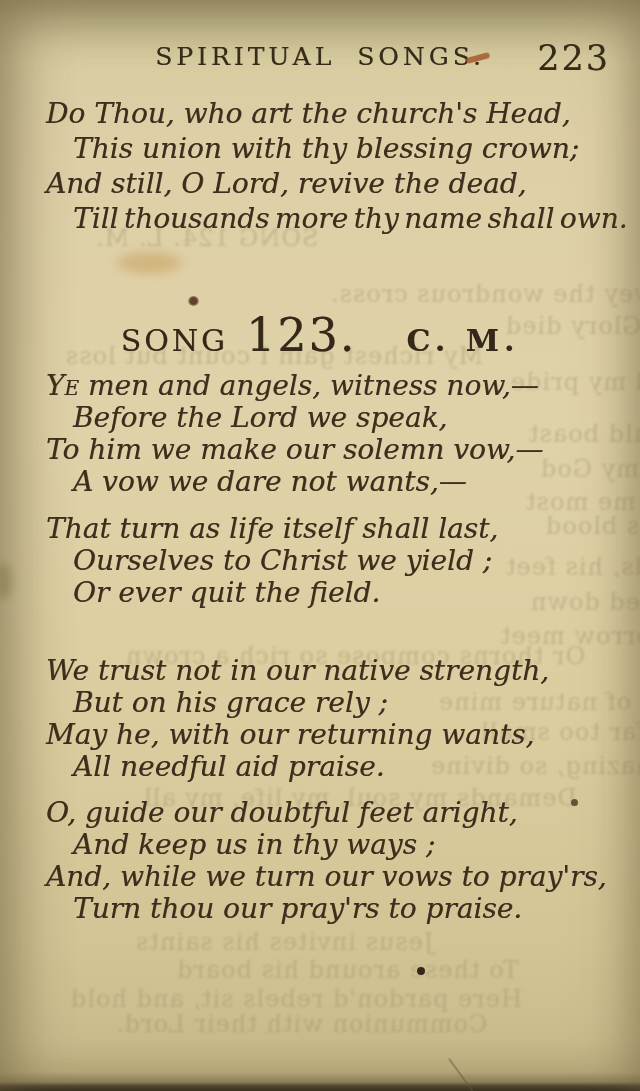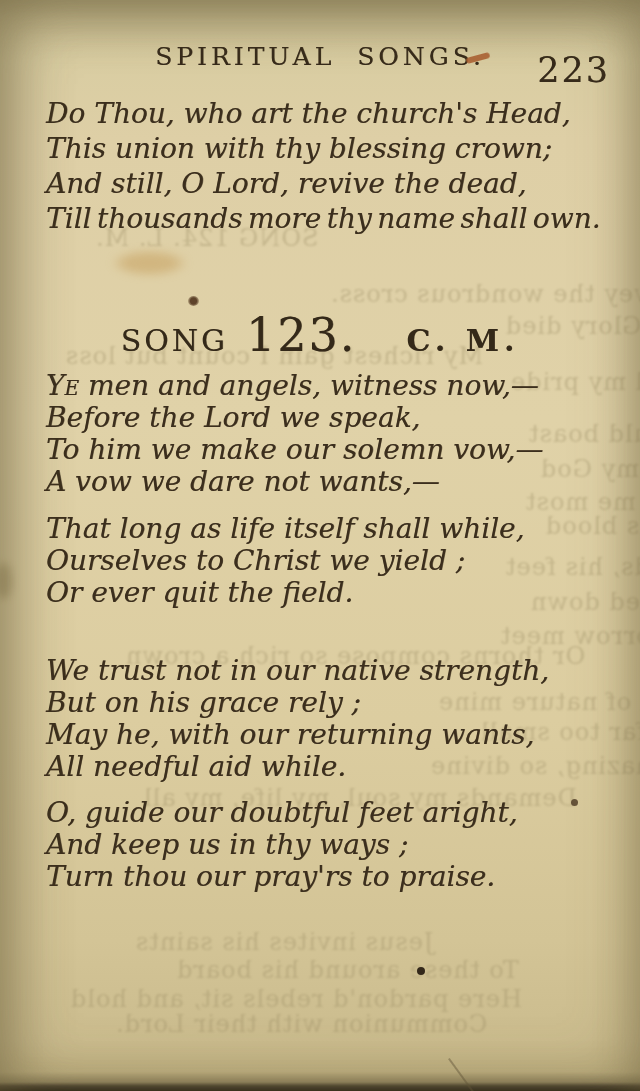--- a/index.html
+++ b/index.html
@@ -20,30 +20,30 @@
       #c4b586 1072px,#9a8d66 1082px,#4a4130 1086px,#221d12 1091px);}
   .vignette{position:absolute;inset:0;pointer-events:none;
     box-shadow:inset 0 0 70px rgba(104,90,56,.33),
                inset 26px 0 48px rgba(110,95,60,.26),
                inset -14px 0 36px rgba(115,100,65,.16),
                inset 0 26px 42px rgba(100,88,55,.28);}
   .ink{text-shadow:0.4px 0.3px 0.4px rgba(58,45,28,.55);}
 
   .running-header{position:absolute;top:42px;left:0;right:0;text-align:center;
     font-size:25px;letter-spacing:4px;word-spacing:10px;color:#372b1b;}
-  .page-number{position:absolute;top:38px;right:30px;font-size:35px;letter-spacing:2px;color:#372b1b;margin-top:12px;}
+  .page-number{position:absolute;top:38px;right:30px;font-size:35px;letter-spacing:2px;color:#372b1b;}
 
   .stanza{position:absolute;left:46px;right:6px;font-size:28px;line-height:32px;color:#3b2e1d;}
   .closing-stanza{top:96px;line-height:35px;}
   .stanza-1{top:370px;}
   .stanza-2{top:513px;}
   .stanza-3{top:655px;}
   .stanza-4{top:797px;}
   .vline{white-space:nowrap;font-style:italic;}
-  .vline.indent{}
+  .vline.indent{margin-left:27px;}
   .closing-stanza .vline:nth-child(4){word-spacing:-3.5px;}
   .lead-sc{font-variant:small-caps;}
 
   .song-heading{position:absolute;top:296px;left:0;right:0;display:flex;
     justify-content:center;align-items:baseline;color:#342919;}
   .h-song{font-size:30px;letter-spacing:3px;}
   .h-num{font-size:46px;letter-spacing:2px;margin:12px 24px 0 18px;}
   .h-meter{font-size:30px;letter-spacing:5px;margin-left:26px;font-weight:bold;}
 
   
@@ -114,33 +114,34 @@
     <span class="h-meter">C. M.</span>
   </div>
 
   <div class="stanza stanza-1 ink">
       <div class="vline"><span class="lead-sc">Ye</span> men and angels, witness now,—</div>
       <div class="vline indent">Before the Lord we speak,</div>
       <div class="vline">To him we make our solemn vow,—</div>
       <div class="vline indent">A vow we dare not wants,—</div>
     </div>
   <div class="stanza stanza-2 ink">
-      <div class="vline">That long as life itself shall while,</div>
+      <div class="vline">That turn as life itself shall last,</div>
       <div class="vline indent">Ourselves to Christ we yield ;</div>
       <div class="vline indent">Or ever quit the field.</div>
     </div>
   <div class="stanza stanza-3 ink">
       <div class="vline">We trust not in our native strength,</div>
       <div class="vline indent">But on his grace rely ;</div>
       <div class="vline">May he, with our returning wants,</div>
-      <div class="vline indent">All needful aid while.</div>
+      <div class="vline indent">All needful aid praise.</div>
     </div>
   <div class="stanza stanza-4 ink">
       <div class="vline">O, guide our doubtful feet aright,</div>
       <div class="vline indent">And keep us in thy ways ;</div>
+      <div class="vline">And, while we turn our vows to pray'rs,</div>
       <div class="vline indent">Turn thou our pray'rs to praise.</div>
     </div>
 
   <div class="mark stain-dash"></div>
   <div class="mark stain-blob"></div>
   <div class="mark speck-heading"></div>
   <div class="mark speck-right"></div>
   <div class="mark speck-bottom"></div>
   <div class="mark smudge-left"></div>
   <div class="mark scratch"></div>

